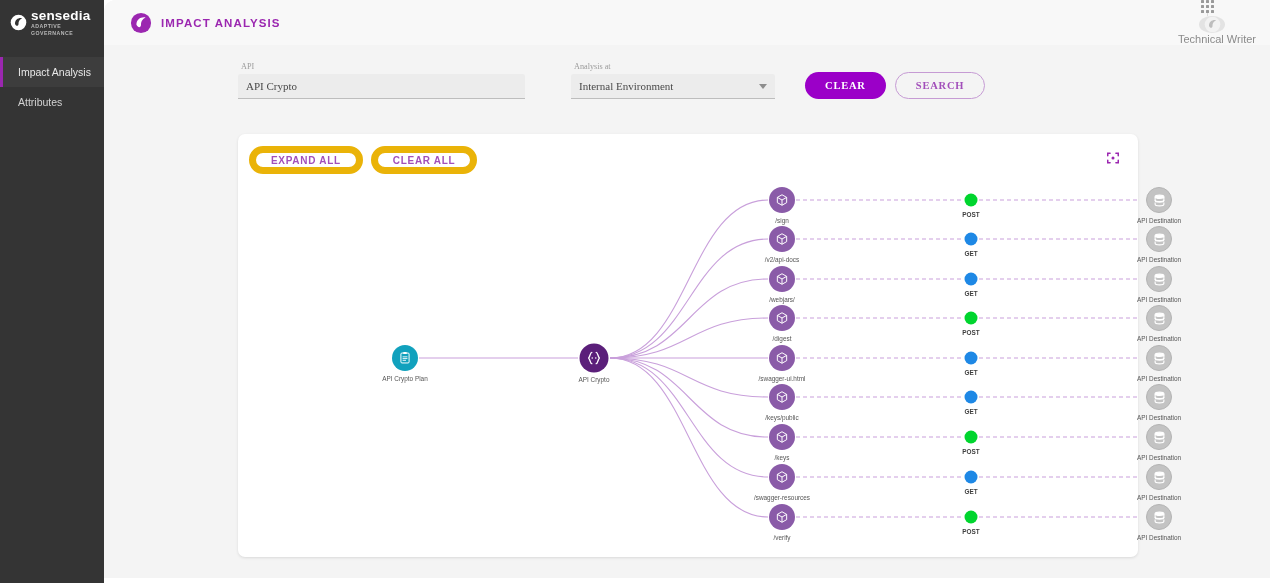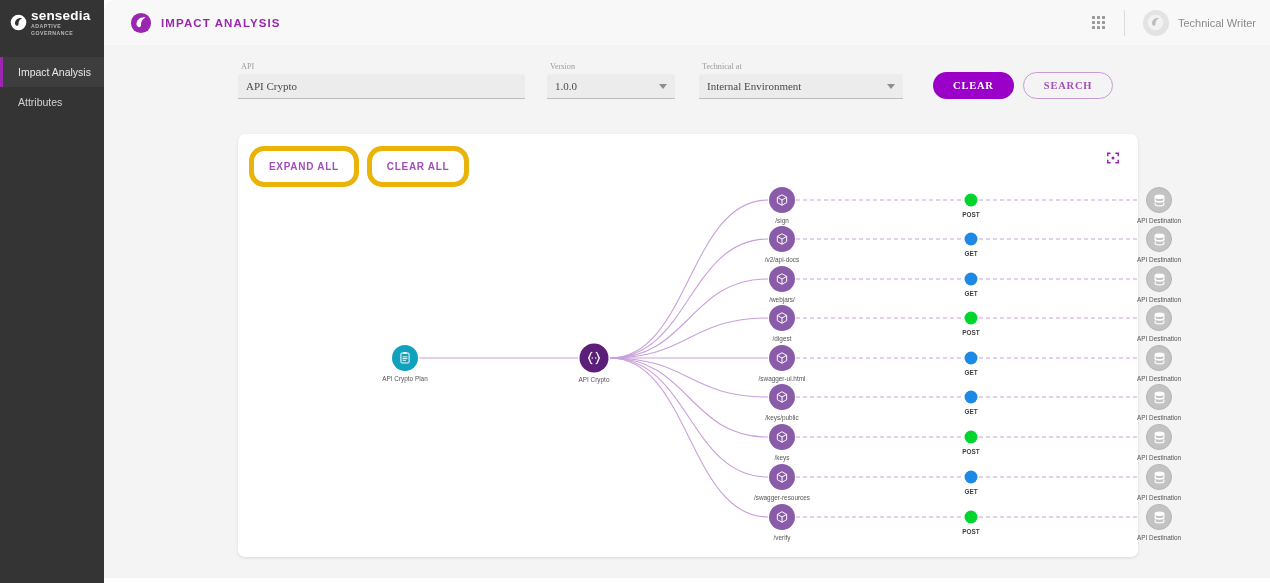--- a/index.html
+++ b/index.html
@@ -52,21 +52,21 @@
     position: relative; height: 45px; background: #f8f8f8;
     display: flex; align-items: center;
   }
   .topbar-left { display: flex; align-items: center; padding-left: 26px; }
   .topbar-logo { width: 22px; height: 22px; margin-right: 9px; }
   .topbar-title {
     color: #9b27b0; font-size: 11.5px; font-weight: 700; letter-spacing: 1.1px;
   }
   .topbar-right {
     position: absolute; right: 14px; top: 0; height: 45px;
-    display: flex; align-items: center;
+    display: flex; align-items: center; flex-direction: column;
   }
   .apps-icon {
     width: 14px; height: 14px;
     display: grid; grid-template-columns: repeat(3, 3px);
     grid-template-rows: repeat(3, 3px); gap: 2px;
     margin-right: 18px; cursor: pointer;
   }
   .apps-icon i { background: #9a9a9a; border-radius: 0.5px; display:block; }
   .topbar-divider { width: 1px; height: 26px; background: #dcdcdc; margin-right: 18px; }
   .avatar {
@@ -113,22 +113,22 @@
 
   
   .card {
     position: absolute; left: 134px; top: 134px;
     width: 900px; height: 423px;
     background: #ffffff; border-radius: 7px;
     box-shadow: 0 1px 3px rgba(0,0,0,0.11);
   }
   .card-tools { position: absolute; left: 11px; top: 12px; display: flex; }
   .pill {
-    background: transparent; color: #a24fba; border: 5px solid #eab308;
-    border-radius: 15px; height: 41px; padding: 0 15px; font-size: 10px;
+    background: transparent; color: #a24fba; border: 7px solid #eab308;
+    border-radius: 15px; height: 28px; padding: 0 15px; font-size: 10px;
     font-weight: 700; letter-spacing: 0.7px; cursor: pointer; font-family: inherit;
   }
   .pill + .pill { margin-left: 8px; }
   .focus-btn {
     position: absolute; right: 18px; top: 17px;
     width: 14px; height: 14px; cursor: pointer;
   }
 
   
   .graph { position: absolute; left: 0; top: 0; width: 900px; height: 423px; }
@@ -216,30 +216,23 @@
         <div class="user-name">Technical Writer</div>
       </div>
     </div>
 
     <div class="filters">
       <div class="field">
         <div class="field-label">API</div>
         <div class="field-box api" placeholder="API">API Crypto</div>
       </div>
       <div class="gap-a"></div>
-      <div class="field">
-        <div class="field-label">Version</div>
-        <div class="field-box version">
-          <span>1.0.0</span>
-          <span class="caret"></span>
-        </div>
-      </div>
       <div class="gap-b"></div>
       <div class="field">
-        <div class="field-label">Technical at</div>
+        <div class="field-label">Analysis at</div>
         <div class="field-box deployed">
           <span>Internal Environment</span>
           <span class="caret"></span>
         </div>
       </div>
       <div class="gap-c"></div>
       <button class="btn-search">CLEAR</button>
       <button class="btn-clear">SEARCH</button>
     </div>
 

